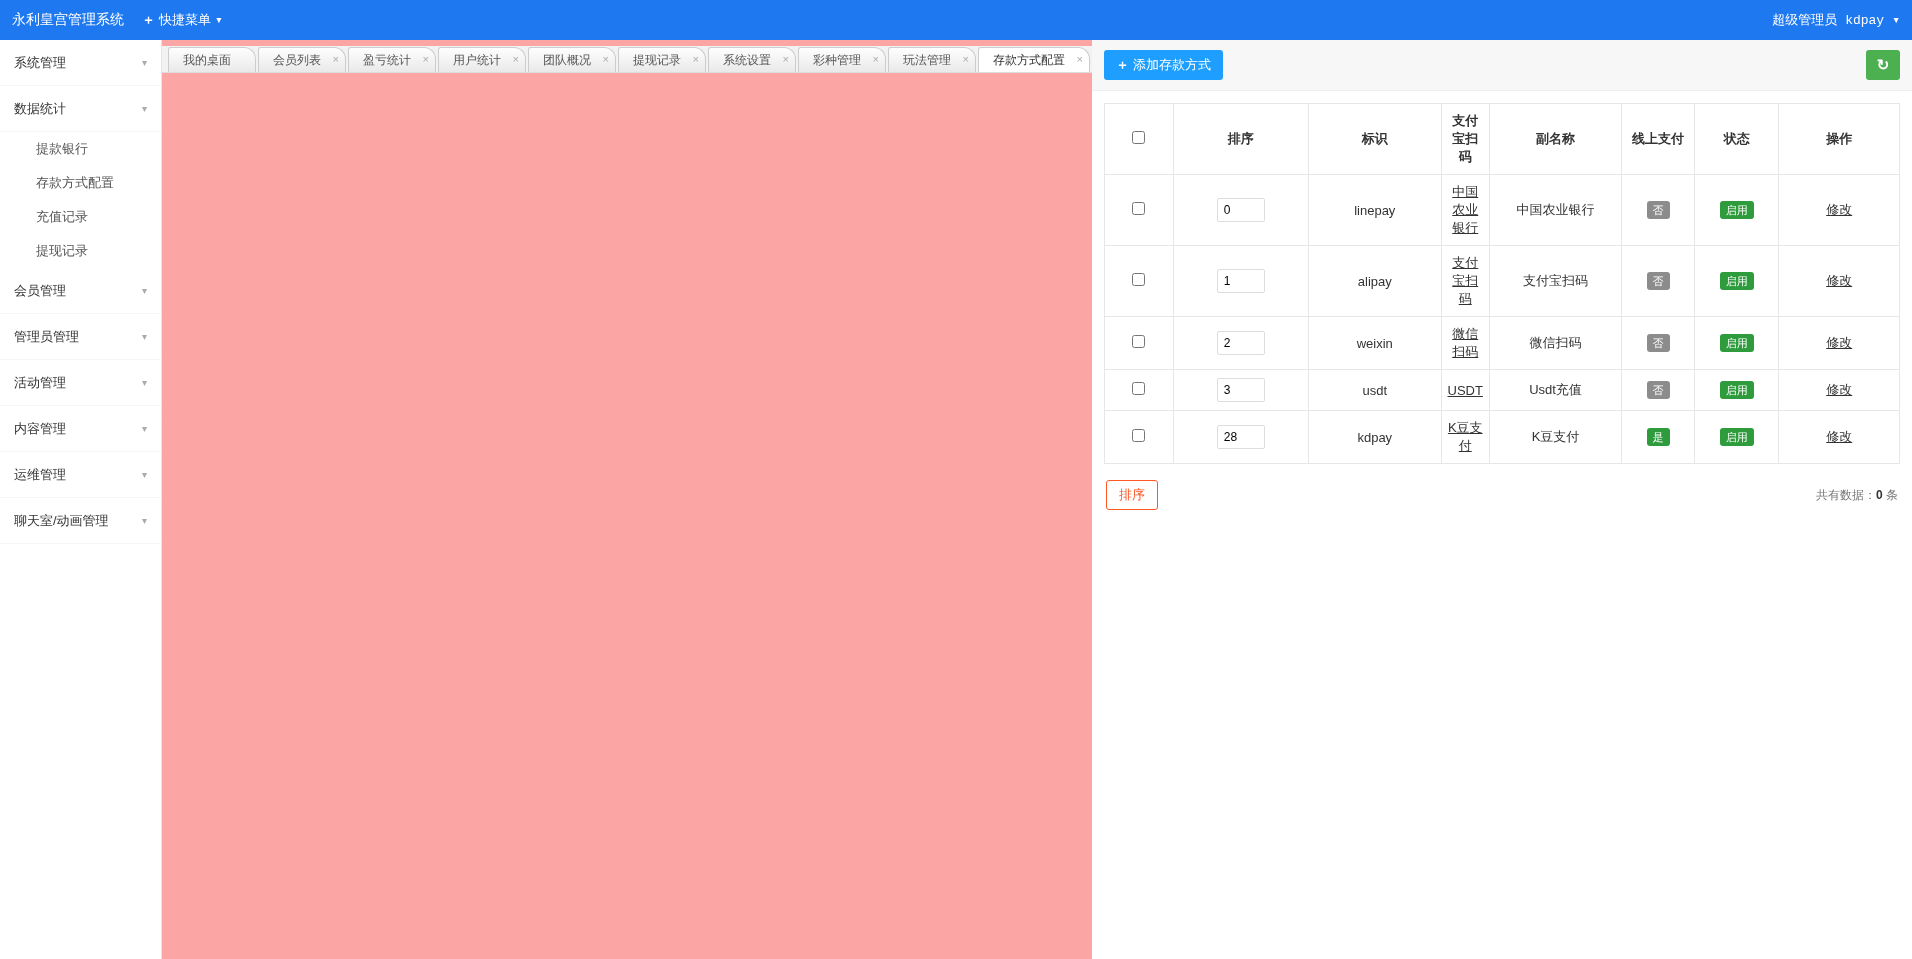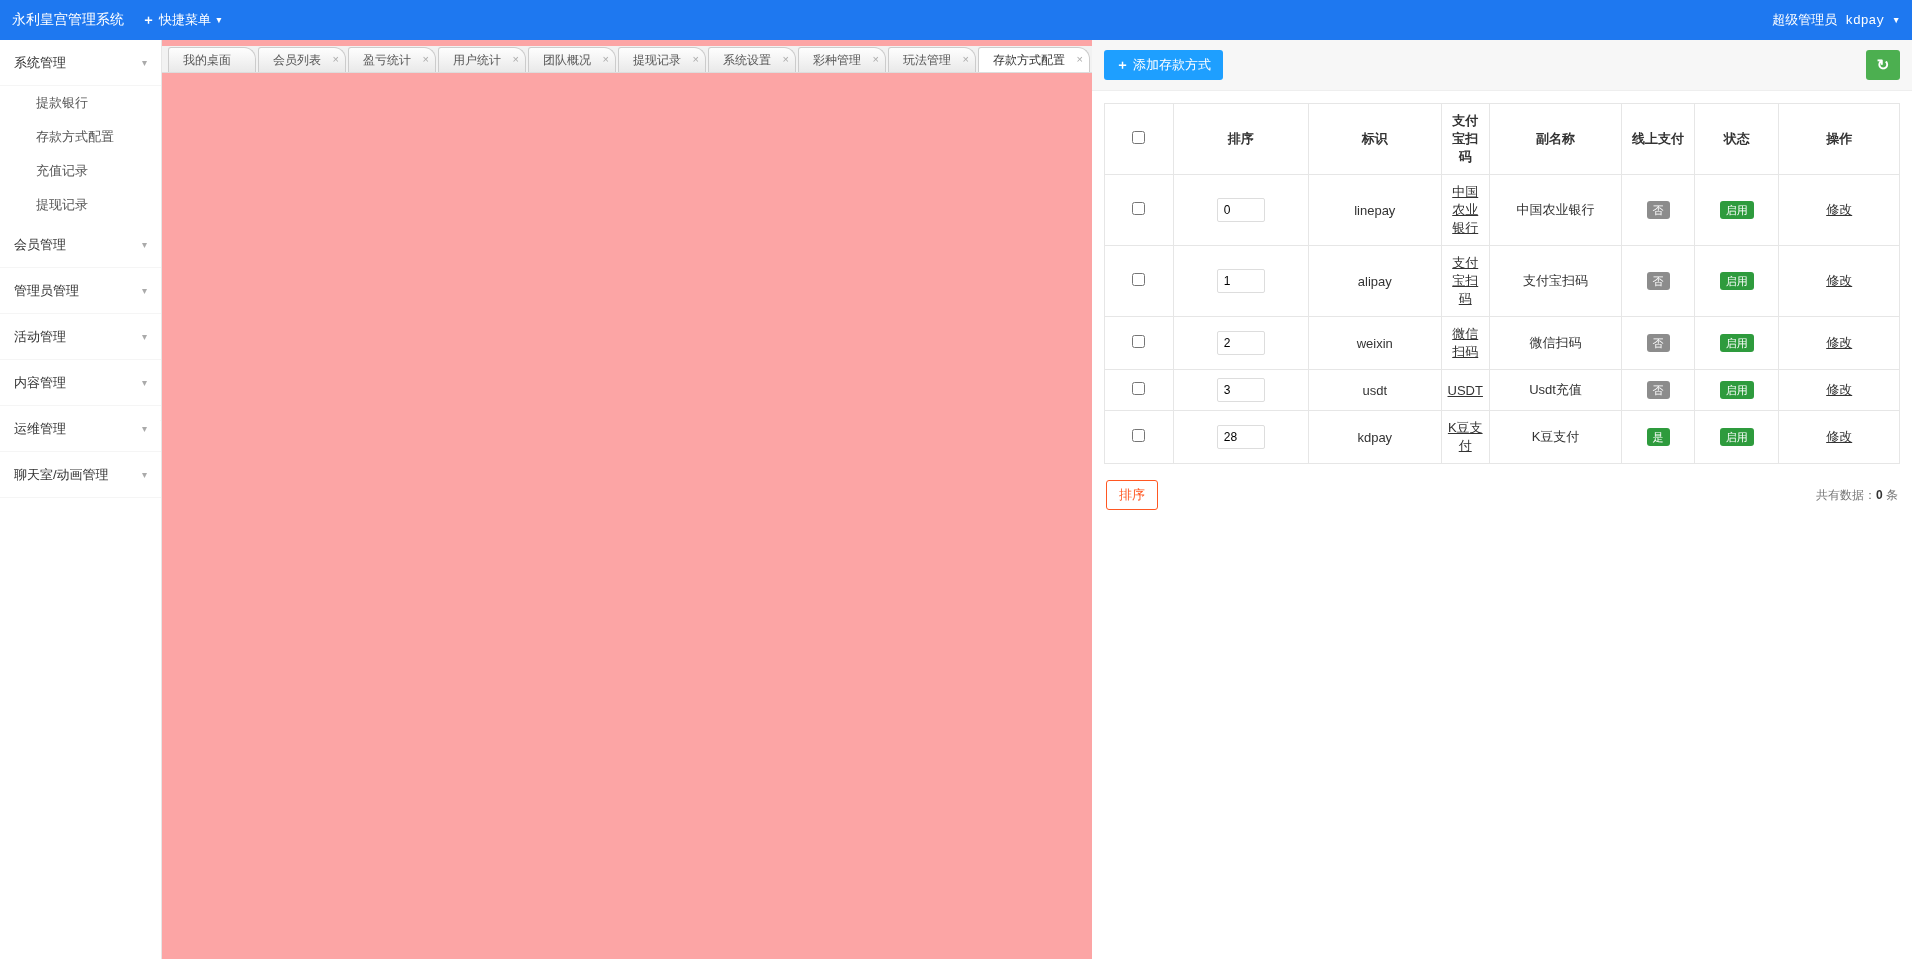--- a/index.html
+++ b/index.html
@@ -64,20 +64,24 @@
   </div>
 </div>
 
 <div class="layout">
 
   <div class="sidebar" id="sidebar">
     <div class="side-item">
         <span>系统管理</span>
         <span class="chev icon-chev-down"></span>
       </div>
+      <div class="side-item">
+        <span>数据统计</span>
+        <span class="chev icon-chev-down"></span>
+      </div>
       <div class="side-sub">提款银行</div>
       <div class="side-sub">存款方式配置</div>
       <div class="side-sub">充值记录</div>
       <div class="side-sub">提现记录</div>
       <div class="side-item">
         <span>会员管理</span>
         <span class="chev icon-chev-down"></span>
       </div>
       <div class="side-item">
         <span>管理员管理</span>

